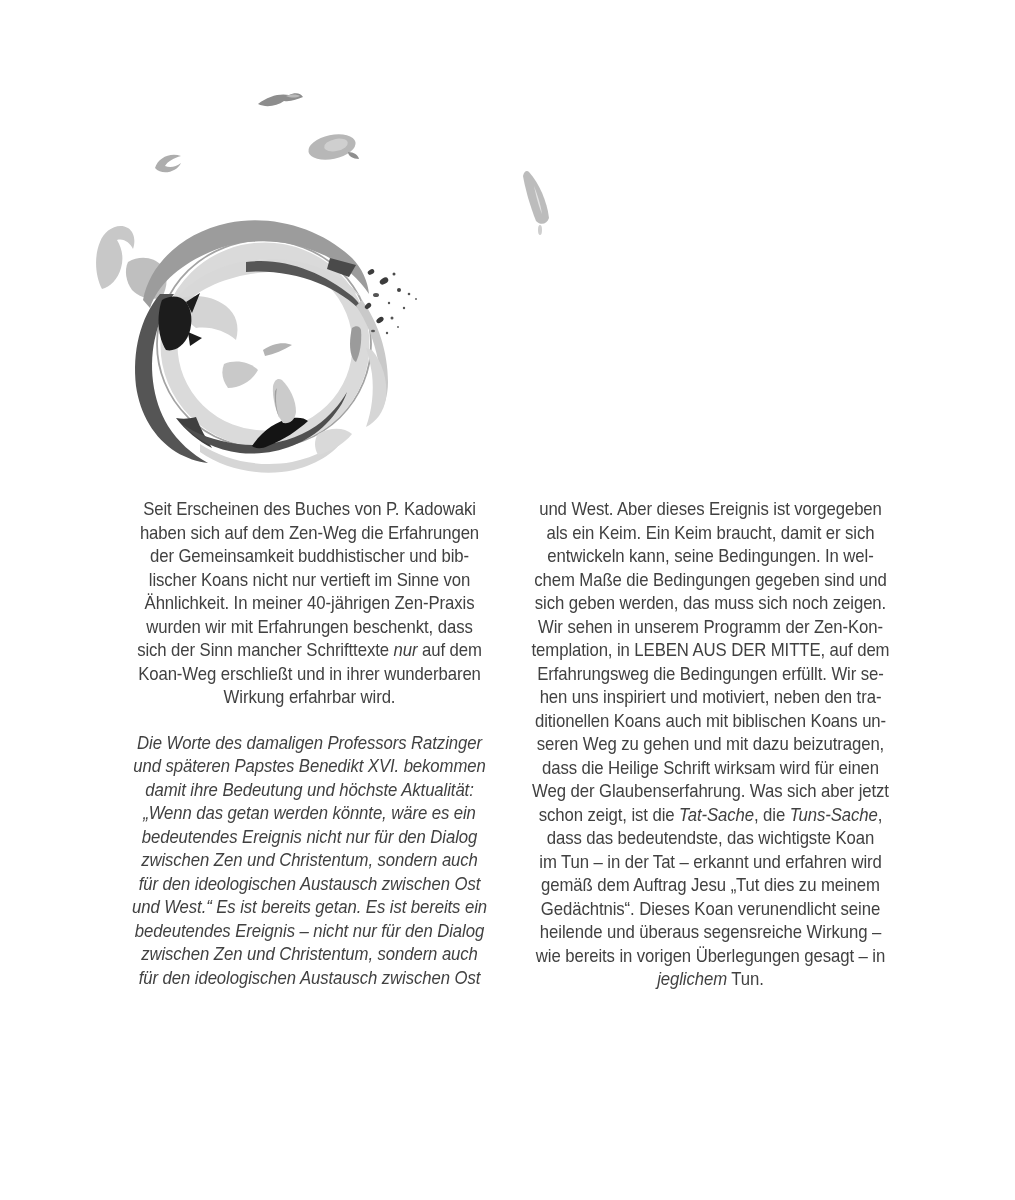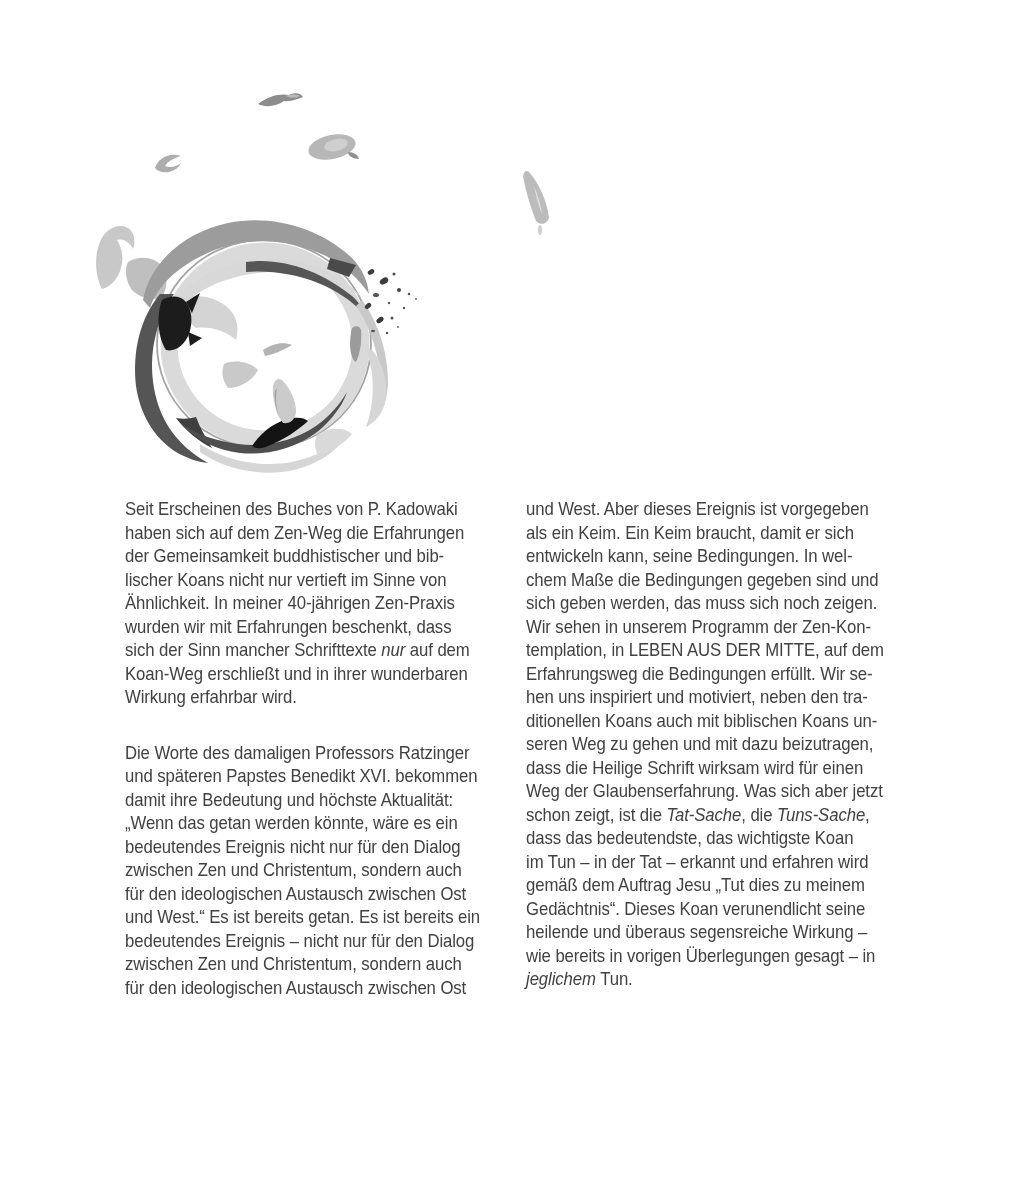--- a/index.html
+++ b/index.html
@@ -7,39 +7,40 @@
     padding: 0;
     background: #ffffff;
   }
   .page {
     position: relative;
     width: 1015px;
     height: 1200px;
     background: #ffffff;
     overflow: hidden;
     font-family: "Liberation Sans", sans-serif;
+    text-align: center;
   }
   .enso {
     position: absolute;
     left: 0;
     top: 0;
     width: 1015px;
     height: 1200px;
     pointer-events: none;
   }
   .col {
     position: absolute;
     top: 497px;
     width: 410px;
     color: #414141;
     font-size: 18.6px;
   }
   .col-left  { left: 125px; }
   .col-right { left: 526px; }
-  .para + .para { margin-top: 32px; }
+  .para + .para { margin-top: 22px; font-style: italic; }
   .line {
     height: 23.5px;
     line-height: 23.5px;
     white-space: nowrap;
     letter-spacing: -0.1px;
     transform: scaleX(0.9);
     transform-origin: 0 50%;
   }
   .line em { font-style: italic; }
 </style>

